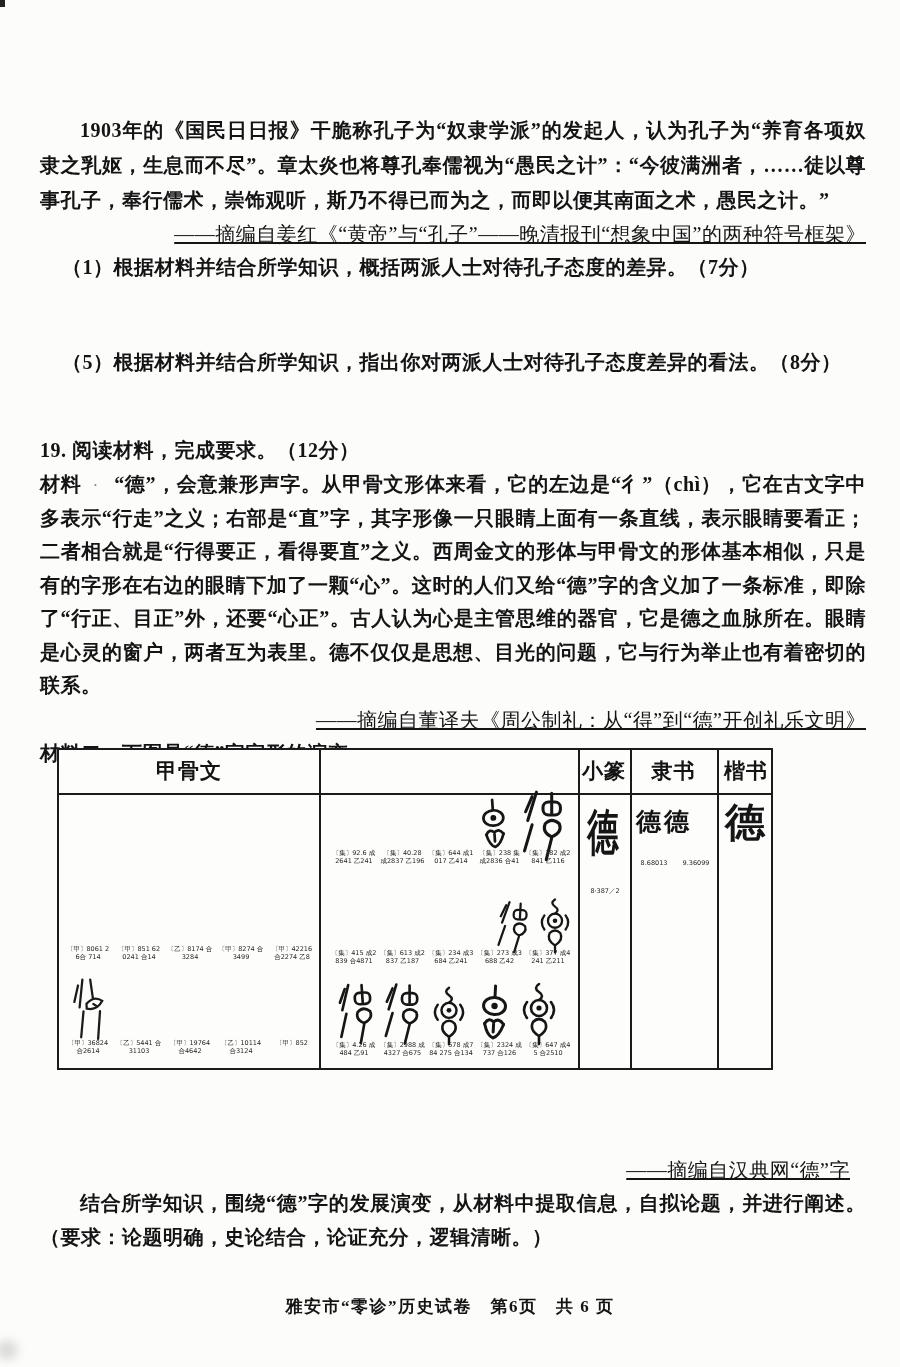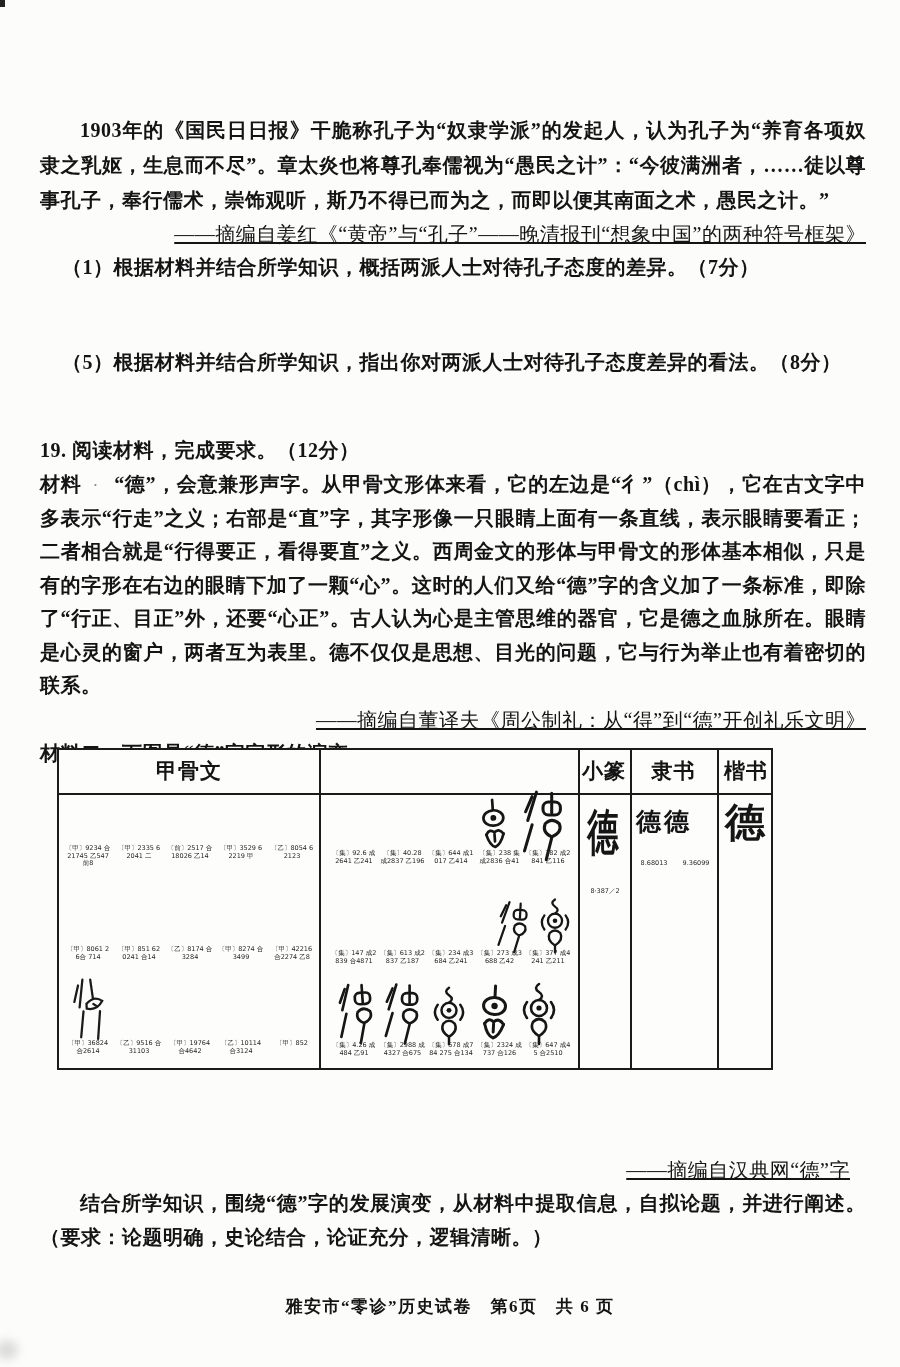--- a/index.html
+++ b/index.html
@@ -128,42 +128,35 @@
   <div class="vline" style="left:260px"></div>
   <div class="vline" style="left:519px"></div>
   <div class="vline" style="left:571px"></div>
   <div class="vline" style="left:658px"></div>
 
   <div class="th" style="left:0;width:260px">甲骨文</div>
   <div class="th" style="left:519px;width:52px">小篆</div>
   <div class="th" style="left:571px;width:87px">隶书</div>
   <div class="th" style="left:658px;width:58px">楷书</div>
 
-  <div class="cap-row" style="left:6px;top:95px;width:250px">
-      <span>〔甲〕9234 合21745 乙547 前8</span>
-      <span>〔甲〕2335 62041 二</span>
-      <span>〔前〕2517 合18026 乙14</span>
-      <span>〔甲〕3529 62219 甲</span>
-      <span>〔乙〕8054 62123</span>
-    </div>
   <div class="cap-row" style="left:6px;top:196px;width:250px">
       <span>〔甲〕8061 26合 714</span>
       <span>〔甲〕851 620241 合14</span>
       <span>〔乙〕8174 合3284</span>
       <span>〔甲〕8274 合3499</span>
       <span>〔甲〕42216 合2274 乙8</span>
     </div>
   <span class="glyph tilt-a" style="left:12px;top:226px">
       <svg width="36" height="68">
         <use href="#g-oracle"></use>
       </svg>
     </span>
   <div class="cap-row" style="left:6px;top:290px;width:250px">
       <span>〔甲〕36824 合2614</span>
-      <span>〔乙〕9516 合31103</span>
+      <span>〔乙〕5441 合31103</span>
       <span>〔甲〕19764 合4642</span>
       <span>〔乙〕10114 合3124</span>
       <span>〔甲〕852</span>
     </div>
 
   <span class="glyph tilt-b" style="left:418px;top:48px">
       <svg width="34" height="58">
         <use href="#g-bronze1"></use>
       </svg>
     </span>
@@ -184,21 +177,21 @@
       <svg width="32" height="56">
         <use href="#g-bronze2"></use>
       </svg>
     </span>
   <span class="glyph" style="left:478px;top:146px">
       <svg width="36" height="60">
         <use href="#g-bronze3"></use>
       </svg>
     </span>
   <div class="cap-row" style="left:272px;top:200px;width:240px">
-      <span>〔集〕147 成2839 合4871</span>
+      <span>〔集〕415 成2839 合4871</span>
       <span>〔集〕613 成2837 乙187</span>
       <span>〔集〕234 成3684 乙241</span>
       <span>〔集〕273 成3688 乙42</span>
       <span>〔集〕377 成4241 乙211</span>
     </div>
 
   <span class="glyph tilt-b" style="left:278px;top:232px">
       <svg width="38" height="66">
         <use href="#g-bronze2"></use>
       </svg>

